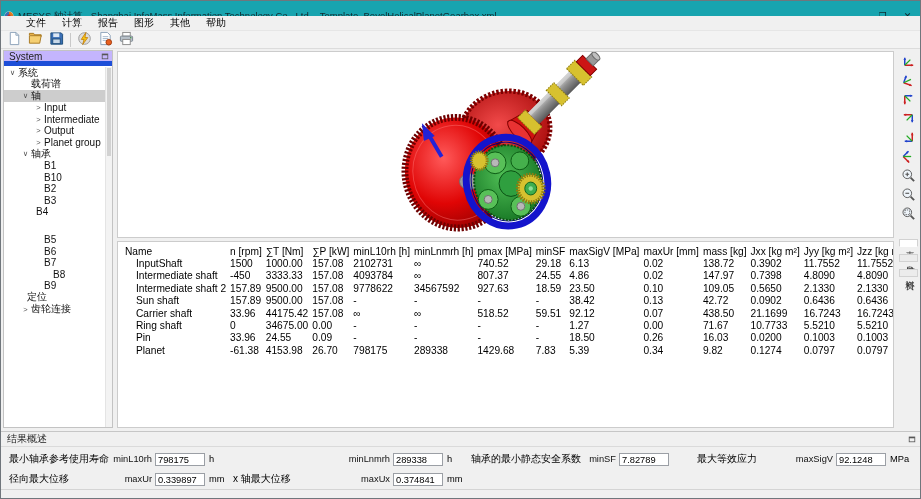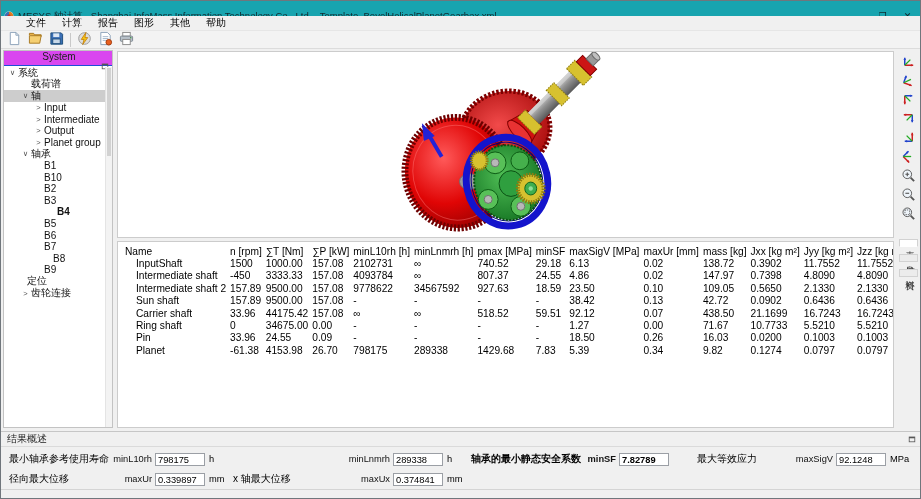--- a/index.html
+++ b/index.html
@@ -24,22 +24,22 @@
   
   .toolbar{ position:absolute; left:0; top:29px; width:100%; height:19px;
     background:#f3f3f3; border-top:1px solid #e6e6e6; border-bottom:1px solid #dcdcdc;
     display:flex; align-items:center; padding-left:3px; }
   .tool-btn{ width:21px; height:17px; display:flex; align-items:center; justify-content:center; }
   .tool-btn svg{ width:15px; height:15px; }
   .tool-sep{ width:1px; height:14px; background:#c9c9c9; margin:0 3px; }
   
   .sidebar{ position:absolute; left:2px; top:49px; width:110px; height:378px;
     background:#fff; border:1px solid #c3c3c3; }
-  .sidebar-header{ height:15px; background:#d946ef; border-bottom:1px solid #1d4ed8;
-    display:flex; align-items:center; padding:0 3px 0 5px; font-size:10px; color:#222;flex-direction:column; }
+  .sidebar-header{ height:15px; background:#c4b5fd; border-bottom:5px solid #1d4ed8;
+    display:flex; align-items:center; padding:0 3px 0 5px; font-size:10px; color:#222; }
   .float-btn svg{ width:8px; height:8px; display:block; }
   .float-btn{ margin-left:auto; }
   .tree{ position:absolute; left:0; top:16px; right:7px; bottom:0; overflow:hidden; }
   .tree-item{ height:11.6px; display:flex; align-items:center; font-size:10px;
     white-space:nowrap; color:#111; }
   .tree-item.selected{ background:#cdcdcd; }
   .tree-arrow{ width:11px; flex:0 0 auto; text-align:center; color:#555;
     font-size:7.5px; line-height:11px; }
   .sidebar-scroll{ position:absolute; right:0; top:16px; width:7px; bottom:0;
     background:#f3f3f3; border-left:1px solid #e4e4e4; }
@@ -207,25 +207,25 @@
           <span>B10</span>
         </div>
         <div class="tree-item" style="padding-left: 29px;">
           <span class="tree-arrow"></span>
           <span>B2</span>
         </div>
         <div class="tree-item" style="padding-left: 29px; text-align: right;">
           <span class="tree-arrow"></span>
           <span>B3</span>
         </div>
-        <div class="tree-item" style="padding-left: 42px; font-weight: bold;">
+        <div class="tree-item" style="padding-left: 21px;">
           <span class="tree-arrow"></span>
           <span>B4</span>
         </div>
-        <div class="tree-item" style="padding-left: 29px;">
+        <div class="tree-item" style="padding-left: 29px; margin-top: 16px;">
           <span class="tree-arrow"></span>
           <span>B5</span>
         </div>
         <div class="tree-item" style="padding-left: 29px;">
           <span class="tree-arrow"></span>
           <span>B6</span>
         </div>
         <div class="tree-item" style="padding-left: 29px;">
           <span class="tree-arrow"></span>
           <span>B7</span>
@@ -609,21 +609,21 @@
           <span class="lbl">最小轴承参考使用寿命</span>
           <span class="sym">minL10rh</span>
           <span class="inp">798175</span>
           <span class="unit">h</span>
         </div>
         <div class="field" style="grid-area: 1 / 2;">
           <span class="sym">minLnmrh</span>
           <span class="inp">289338</span>
           <span class="unit">h</span>
         </div>
-        <div class="field" style="grid-area: 1 / 3; font-weight: bold;">
+        <div class="field" style="grid-area: 1 / 3;">
           <span class="lbl">轴承的最小静态安全系数</span>
           <span class="sym">minSF</span>
           <span class="inp">7.82789</span>
           <span class="unit"></span>
         </div>
         <div class="field" style="grid-area: 1 / 4;">
           <span class="lbl">最大等效应力</span>
           <span class="sym">maxSigV</span>
           <span class="inp">92.1248</span>
           <span class="unit">MPa</span>

